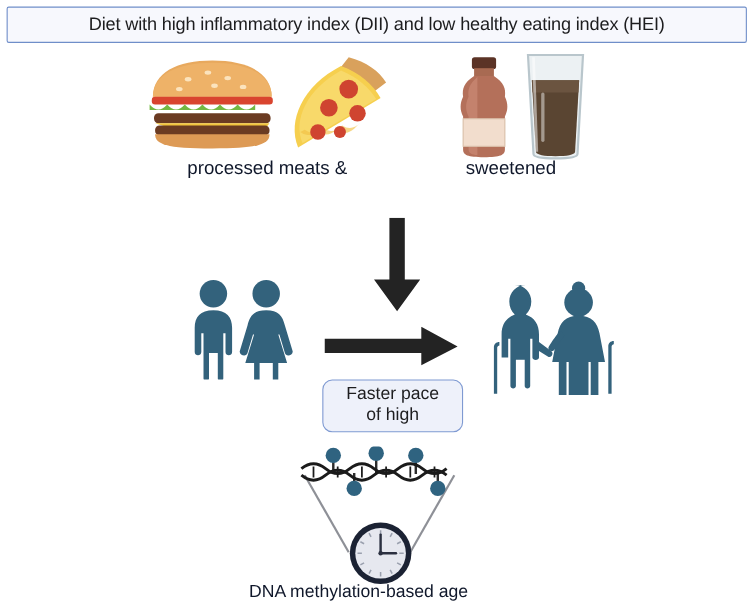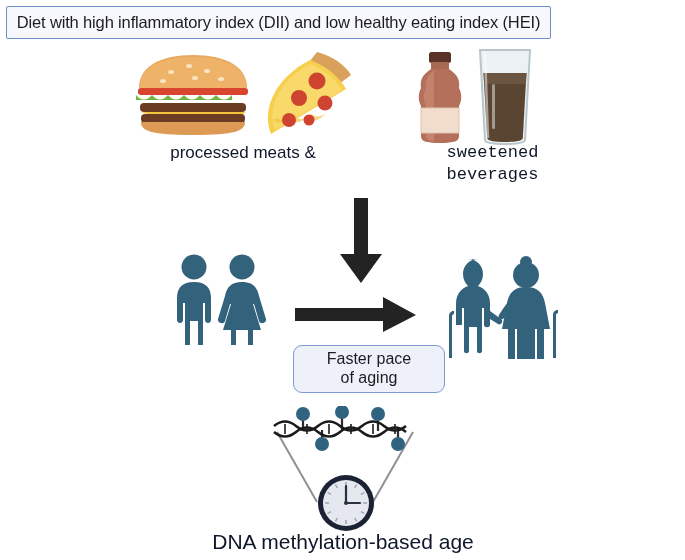--- a/index.html
+++ b/index.html
@@ -18,21 +18,21 @@
     height: 560px;
     background: #ffffff;
     overflow: hidden;
   }
 
   
   #title-banner {
     position: absolute;
     left: 6px;
     top: 6px;
-    width: 545px;
+    width: 673px;
     height: 33px;
     box-sizing: border-box;
     border: 1.6px solid #6f8ec9;
     background: #f7f8fd;
     border-radius: 2px;
     display: flex;
     align-items: center;
     justify-content: center;
   }
   #title-text {
@@ -49,43 +49,42 @@
     font-size: 17px;
     line-height: 1.28;
     color: #0f172a;
   }
   #caption-food {
     left: 118px;
     top: 142px;
     width: 250px;
   }
   #caption-drinks {
-    left: 400px;
+    left: 372px;
     top: 142px;
     width: 185px;
-    font-family: Liberation Mono, monospace;
   }
   #caption-dnam {
-    left: 183px;
+    left: 166px;
     top: 529px;
     width: 320px;
-    font-size: 21px;
+    font-size: 16px;
   }
 
   
   .art {
     position: absolute;
   }
 
   
   #pace-box {
     position: absolute;
     left: 293px;
     top: 345px;
-    width: 152px;
+    width: 128px;
     height: 48px;
     box-sizing: border-box;
     border: 1.4px solid #7f9ad2;
     background: #eef1fa;
     border-radius: 9px;
     display: flex;
     align-items: center;
     justify-content: center;
     text-align: center;
     font-size: 16px;
@@ -178,21 +177,20 @@
       <path d="M8 4 L58 4 L53 94 C53 97 45 98 33 98 C21 98 13 97 13 94 Z" fill="none" stroke="#b9c6cc" stroke-width="2"></path>
       <path d="M13 6 L16 92" stroke="#ffffff" stroke-width="2.5" opacity="0.5" fill="none"></path>
     </svg>
   </div>
 
   <div class="caption" id="caption-food">
     <span class="two-line">processed meats &amp;</span>
   </div>
   <div class="caption" id="caption-drinks">
     <span class="two-line">sweetened</span>
-    <span class="two-line">beverages</span>
   </div>
 
   <div class="art" style="left:338px; top:198px;">
     <svg width="46" height="86" viewBox="0 0 46 86">
       <path d="M16 0 L30 0 L30 56 L44 56 L23 85 L2 56 L16 56 Z" fill="#232323"></path>
     </svg>
   </div>
 
   <div class="art" style="left:168px; top:253px;">
     <svg width="106" height="92" viewBox="0 0 106 92">
@@ -236,21 +234,21 @@
 
           <path d="M110 57 c-3 0 -5 2 -5 5 l0 43 l3 0 l0 -43 c0 -1 1 -2 2 -2 Z"></path>
         </g>
       </g>
     </svg>
   </div>
 
   <div id="pace-box">
     <span>
       <span class="two-line">Faster pace</span>
-      <span class="two-line">of aging</span>
+      <span class="two-line">of high</span>
     </span>
   </div>
 
   <svg class="art" style="left:255px; top:430px;" width="180" height="80" viewBox="0 0 180 80">
     <path d="M22 2 L62 72" stroke="#8e9097" stroke-width="2" fill="none"></path>
     <path d="M158 2 L118 72" stroke="#8e9097" stroke-width="2" fill="none"></path>
   </svg>
 
   <div class="art" style="left:272px; top:406px;">
     <svg width="146" height="46" viewBox="0 0 146 46">

